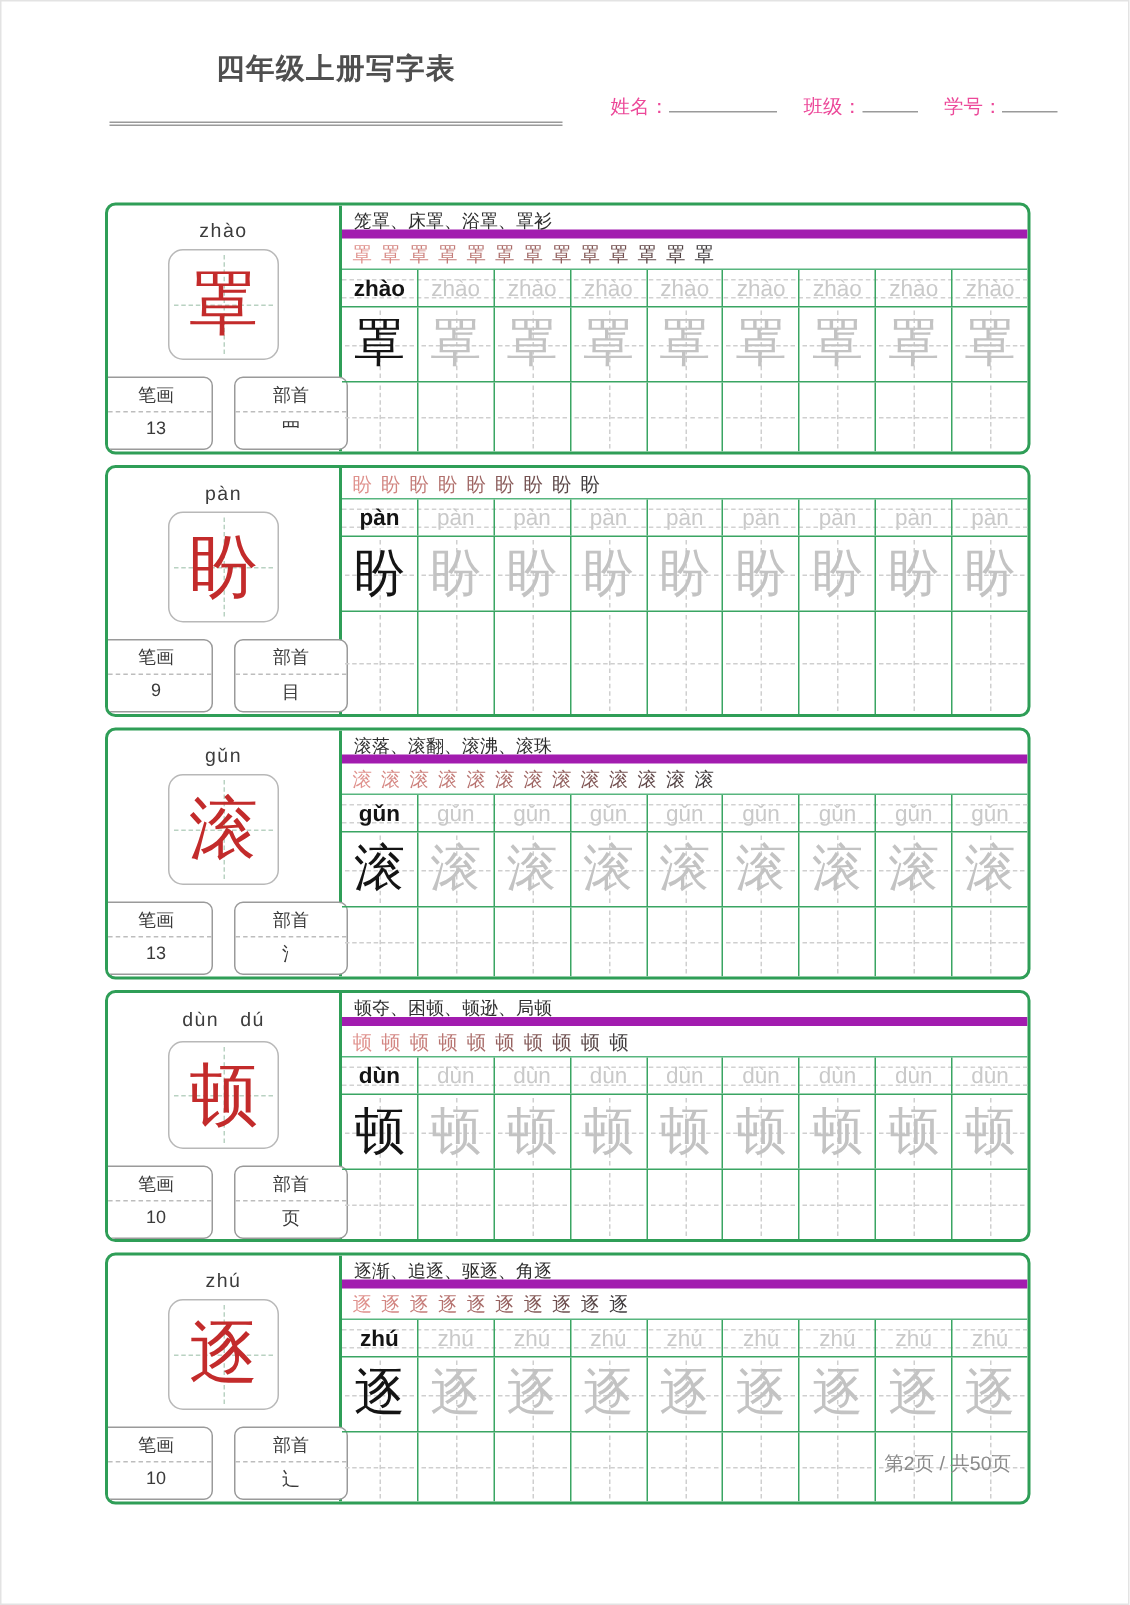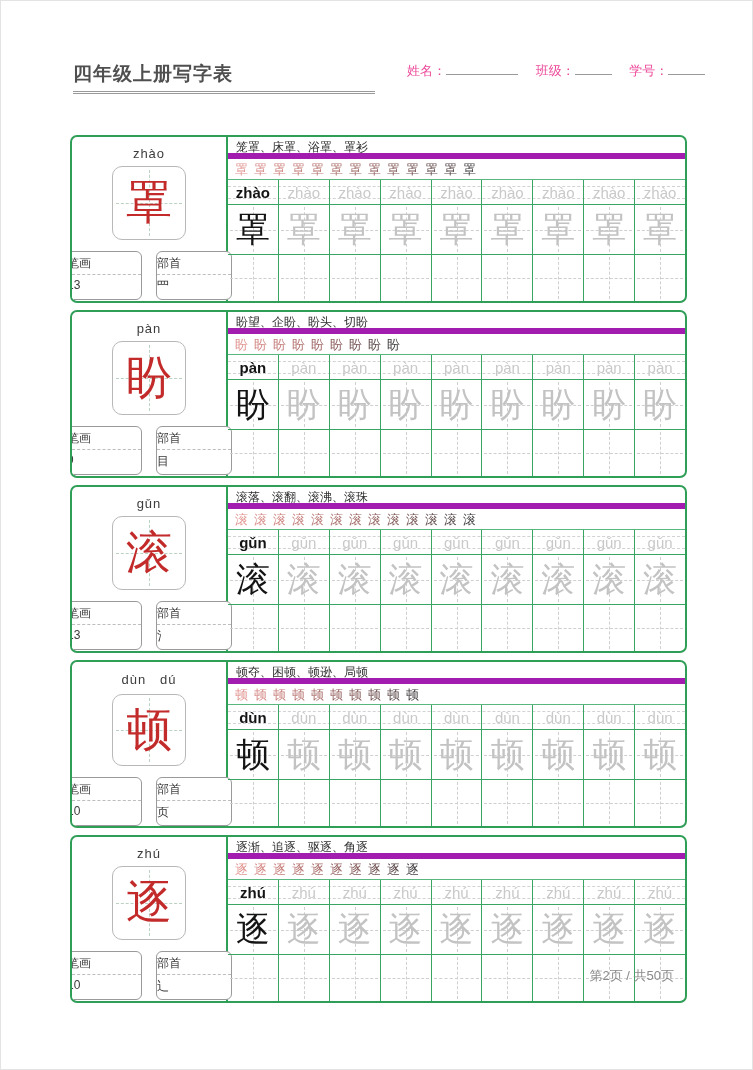--- a/index.html
+++ b/index.html
@@ -1,22 +1,22 @@
 <!DOCTYPE html>
 <html><head>
 <meta charset="utf-8">
 <style>
   * { margin:0; padding:0; box-sizing:border-box; }
   html,body { background:#f2f2f2; font-family:"Liberation Sans", sans-serif; }
   .sheet { position:relative; width:753px; height:1070px; background:#fff; margin:0 auto;
            border:1px solid #e3e3e3; overflow:hidden; }
 
   
-  .title-wrap { position:absolute; left:72px; top:60px; width:302px; text-align:left;
-                padding-bottom:4px; border-bottom:3px double #9a9a9a; }
+  .title-wrap { position:absolute; left:72px; top:32px; width:302px; text-align:center;
+                padding-bottom:22px; border-bottom:3px double #9a9a9a; }
   .title { font-size:19px; font-weight:bold; color:#4f4f4f; letter-spacing:1px; }
   .fields { position:absolute; left:406px; top:60px; font-size:13px; color:#ec4899; white-space:nowrap; }
   .fields .fld { margin-right:14px; }
   .blank { display:inline-block; border-bottom:1px solid #9a9a9a; height:14px; vertical-align:baseline; }
   .blank.w-lg { width:72px; } .blank.w-sm { width:37px; }
 
   
   .blocks { position:absolute; left:69px; top:95px; width:617px;margin-top:39px; }
   .block { display:flex; height:168px; margin-bottom:7px; border:2px solid #2f9e57;
            border-radius:7px; overflow:hidden; background:#fff; }
@@ -27,21 +27,21 @@
   .pinyin-label { margin-top:9px; font-size:13px; color:#3c3c3c; letter-spacing:1px; }
   .charbox { position:relative; width:74px; height:74px; margin-top:5px; border:1px solid #b8b8b8;
              border-radius:10px; display:flex; align-items:center; justify-content:center; }
   .charbox::before { content:""; position:absolute; left:3px; right:3px; top:50%;
                      border-top:1px dashed #b9d2c2; }
   .charbox::after  { content:""; position:absolute; top:3px; bottom:3px; left:50%;
                      border-left:1px dashed #b9d2c2; }
   .bigchar { position:relative; z-index:1; font-family:"Liberation Serif", serif;
              font-size:46px; line-height:1; color:#c32b2b; }
   .info-row { display:flex; gap:14px; margin-top:11px; }
-  .infobox { width:76px; border:1px solid #9a9a9a; border-radius:6px; text-align:left;
+  .infobox { width:76px; border:1px solid #9a9a9a; border-radius:6px; text-align:center;
              font-size:12px; color:#3a3a3a; background:#fff; }
   .infobox .lab { padding:3px 0 2px; border-bottom:1px dashed #bdbdbd; }
   .infobox .val { padding:3px 0 4px; }
 
   
   .right { flex:1; display:flex; flex-direction:column; }
   .words-row { height:22px; line-height:21px; padding-left:8px; font-size:12px; color:#2e2e2e;
                border-bottom:6px solid #a21caf; }
   .strokes-row { height:21px; display:flex; align-items:center; padding-left:7px; gap:6px;
                  border-bottom:1px solid #58b67f; overflow:hidden; }
@@ -185,21 +185,20 @@
           <div class="lab">笔画</div>
           <div class="val">9</div>
         </div>
         <div class="infobox">
           <div class="lab">部首</div>
           <div class="val">目</div>
         </div>
       </div>
     </div>
     <div class="right">
-      <div class="words-row">盼望、企盼、盼头、切盼</div>
       <div class="strokes-row">
             <span class="stroke-glyph" style="color: rgb(198, 56, 48); opacity: 0.55;">盼</span>
             <span class="stroke-glyph" style="color: rgb(181, 57, 50); opacity: 0.61;">盼</span>
             <span class="stroke-glyph" style="color: rgb(165, 57, 52); opacity: 0.66;">盼</span>
             <span class="stroke-glyph" style="color: rgb(148, 58, 53); opacity: 0.72;">盼</span>
             <span class="stroke-glyph" style="color: rgb(131, 58, 55); opacity: 0.78;">盼</span>
             <span class="stroke-glyph" style="color: rgb(114, 59, 57); opacity: 0.83;">盼</span>
             <span class="stroke-glyph" style="color: rgb(98, 59, 59); opacity: 0.89;">盼</span>
             <span class="stroke-glyph" style="color: rgb(81, 60, 60); opacity: 0.94;">盼</span>
             <span class="stroke-glyph" style="color: rgb(64, 60, 62); opacity: 1;">盼</span>

